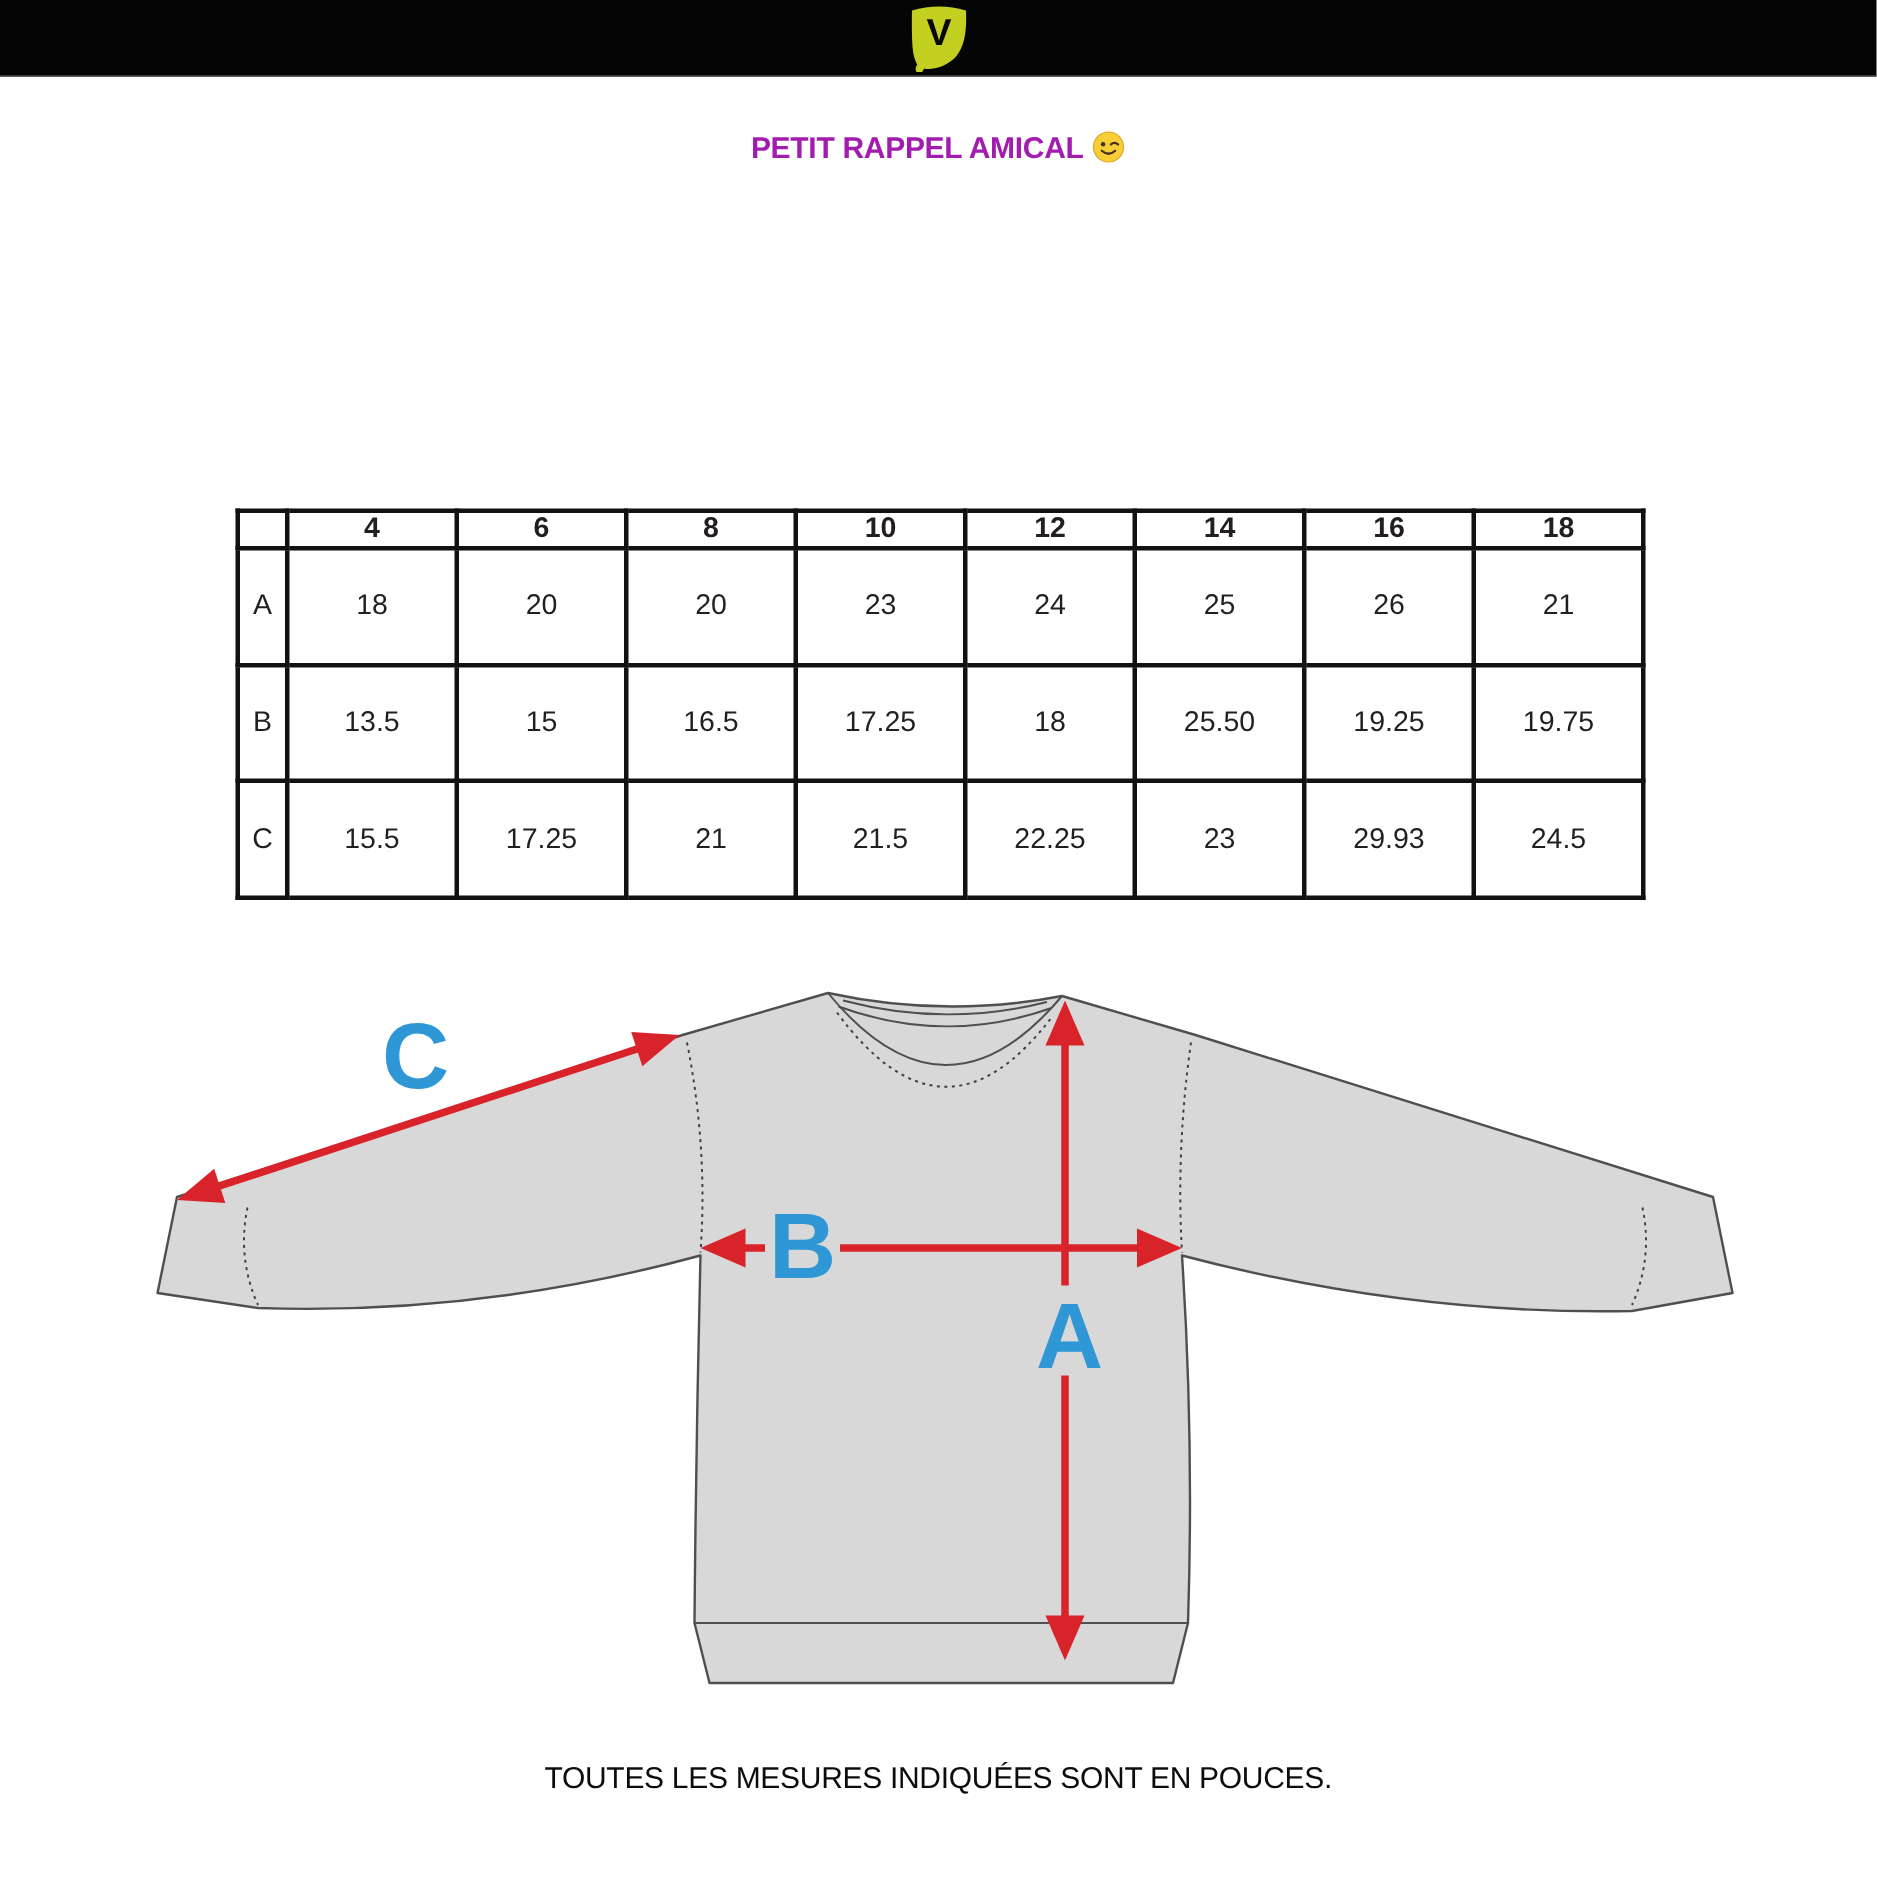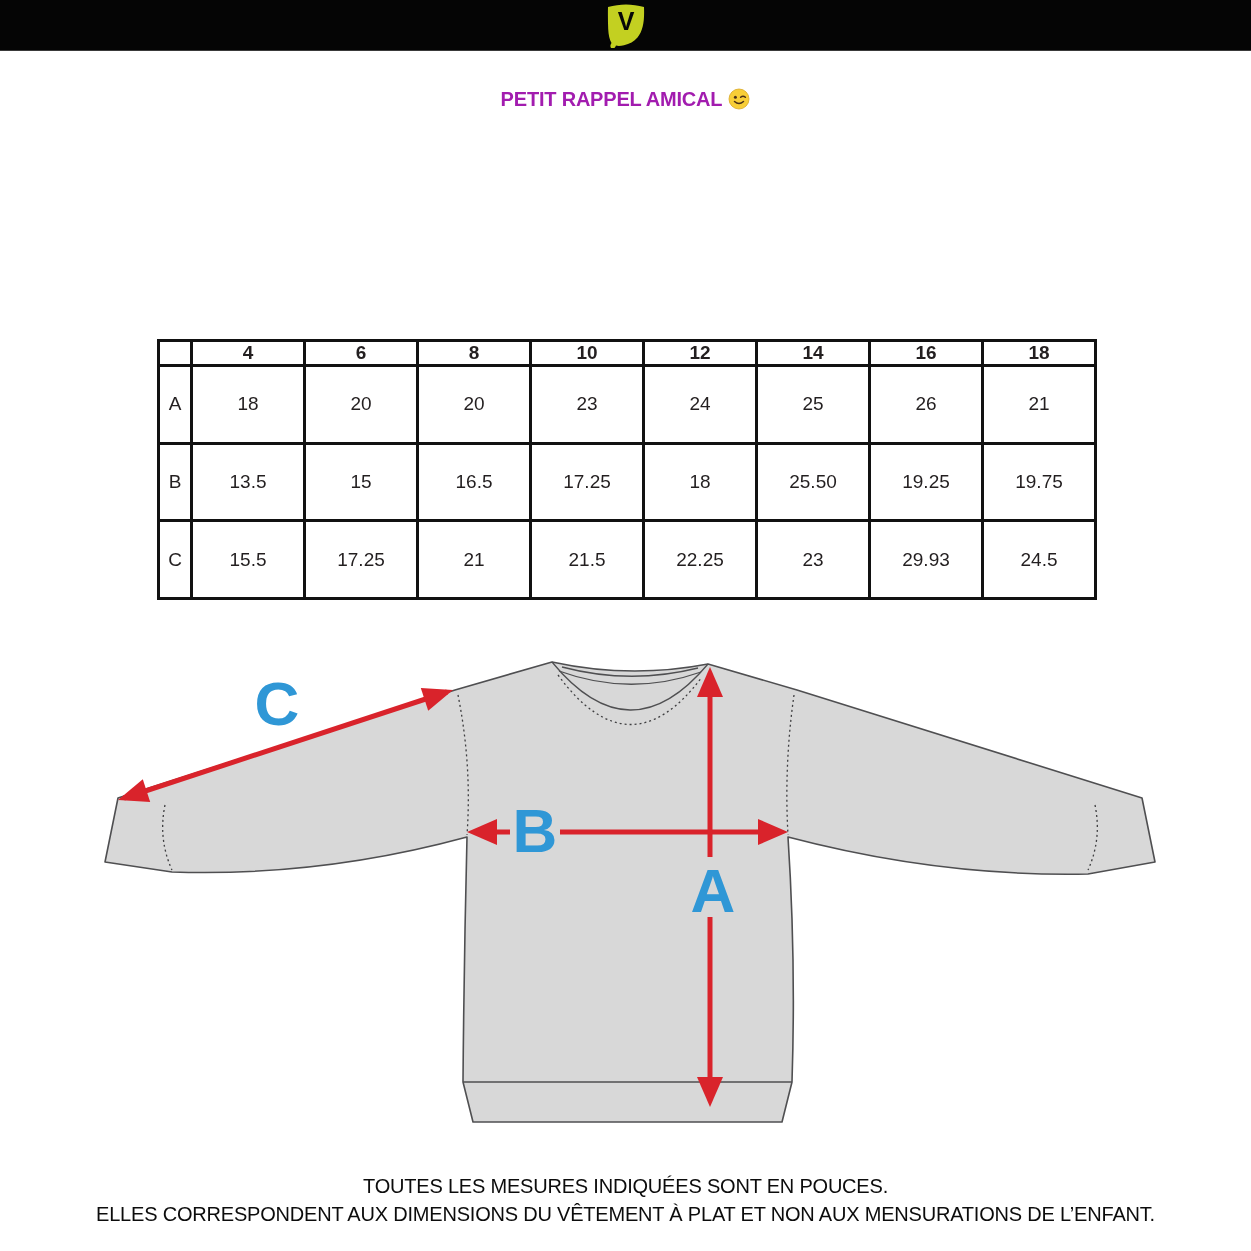--- a/index.html
+++ b/index.html
@@ -181,14 +181,13 @@
     <polygon class="arrow-head" points="630,462 617,432 643,432"></polygon>
   </g>
 
   <text class="measure-label" x="197" y="80">C</text>
   <text class="measure-label" x="455" y="207">B</text>
   <text class="measure-label" x="633" y="267">A</text>
 </svg>
 
 <footer class="footer">
   <div class="line">TOUTES LES MESURES INDIQUÉES SONT EN POUCES.</div>
-  <div class="line">ELLES CORRESPONDENT AUX DIMENSIONS DU VÊTEMENT À PLAT ET NON AUX MENSURATIONS DE L’ENFANT.</div>
 </footer>
 
 </body></html>

